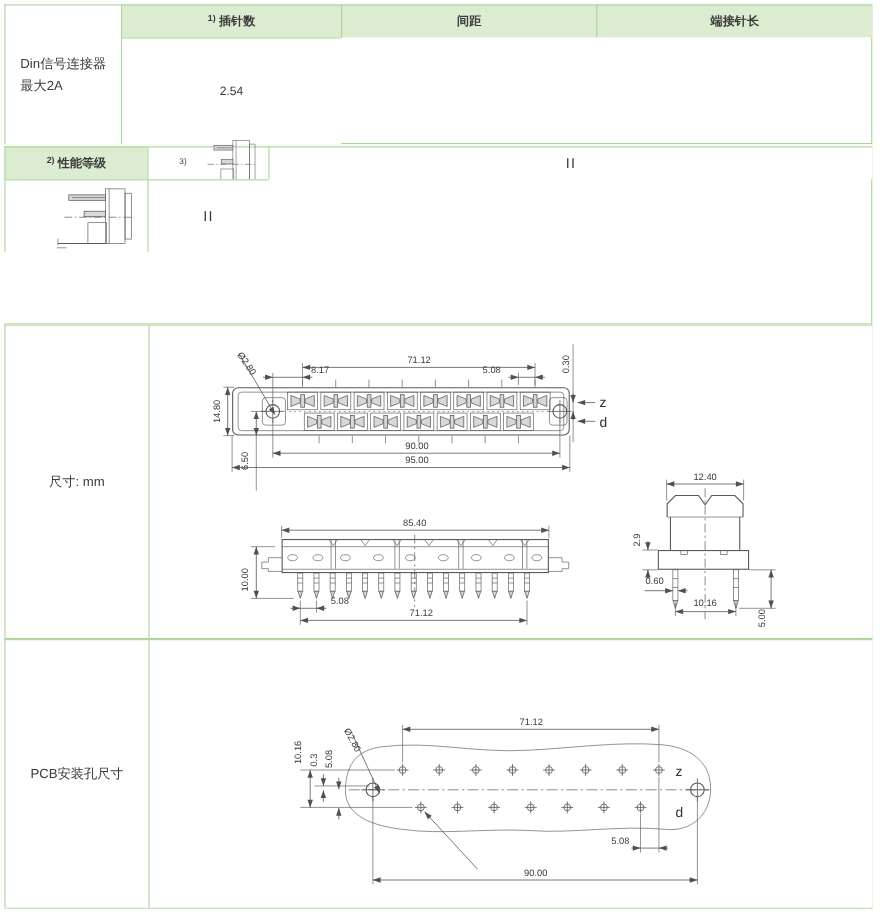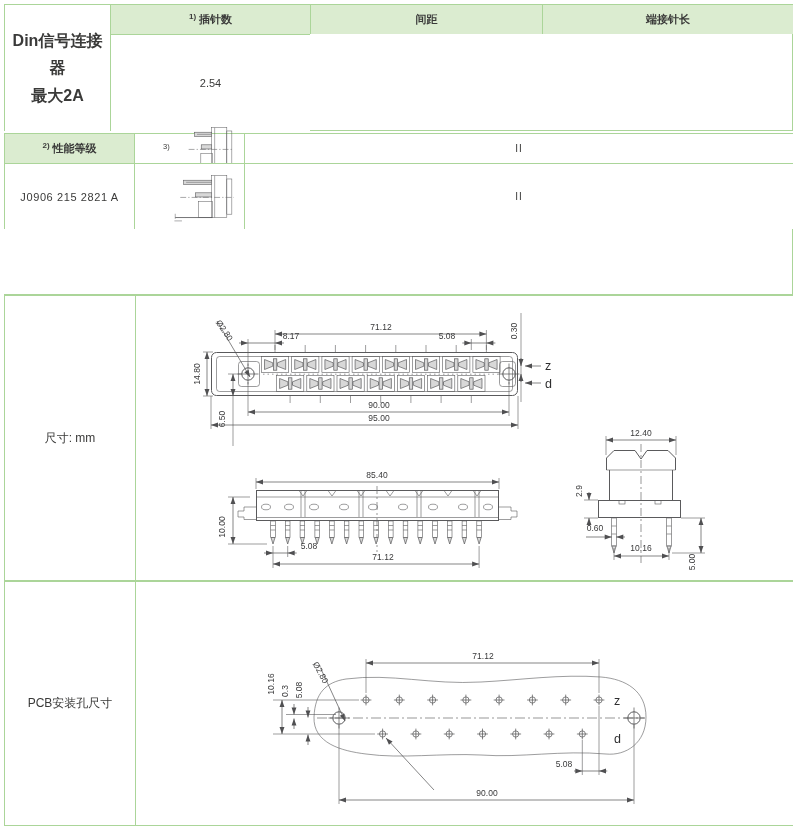--- a/index.html
+++ b/index.html
@@ -7,23 +7,23 @@
     --hbg:#dbecd0;       
     --txt:#3a3a39;
   }
   *{box-sizing:border-box;margin:0;padding:0}
   body{background:#fff;font-family:"Liberation Sans","DejaVu Sans",sans-serif;color:var(--txt)}
   .sheet{position:relative;width:800px;height:839px;background:#fff;overflow:hidden}
   .sec{position:absolute;display:grid;border-right:1px solid var(--gb);border-bottom:1px solid var(--gb);background:#fff}
   .cell{border-left:1px solid var(--gb);border-top:1px solid var(--gb);display:flex;align-items:center;justify-content:center;position:relative;background:#fff}
   .hd{background:var(--hbg);font-weight:bold;font-size:11px}
   .note{font-size:8px;position:relative;top:-3px;margin-right:3px;font-weight:bold}
-  .prod{font-weight:bold;font-size:16px;text-align:center;line-height:1.7}
+  .prod{font-weight:normal;font-size:12px;text-align:left;line-height:1.7}
   .val{font-size:11px}
-  .grade{font-size:10px;letter-spacing:1px}
+  .grade{font-size:13px;letter-spacing:1px}
   .ordno{font-size:11px;letter-spacing:.6px}
   .seclabel{font-size:12px}
   .fnref{position:absolute;left:28px;top:8px;font-size:7.5px}
   
   #s1{left:4px;top:4px;width:789px;height:127px;grid-template-columns:106px 200px 232px 251px;grid-template-rows:30px 97px}
   #s2{left:4px;top:133px;width:789px;height:162px;grid-template-columns:130px 110px 549px;grid-template-rows:30px 66px 66px}
   #s3{left:4px;top:295px;width:789px;height:286px;grid-template-columns:131px 658px}
   #s4{left:4px;top:581px;width:789px;height:245px;grid-template-columns:131px 658px}
   .span2{grid-row:1/3}
   
@@ -77,21 +77,20 @@
         <line class="lt" x1="78" y1="179.5" x2="95" y2="179.5"></line>
         <rect class="fillc" x="83" y="192" width="12.5" height="5"></rect>
         <line class="cl" x1="68" y1="197.5" x2="122" y2="197.5" stroke-dasharray="7 2.5 1.5 2.5"></line>
         <rect class="lt" x="82.5" y="202.5" width="14" height="19"></rect>
         <line class="ln" x1="63" y1="221.5" x2="96.5" y2="221.5"></line>
         <line class="lt" x1="63" y1="217" x2="63" y2="223"></line>
         <line class="lt" x1="62" y1="225.5" x2="70" y2="225.5" stroke-width="2" stroke="#9a9a9a"></line>
       </svg>
     </div>
     <div class="cell grade">II</div>
-    <div class="cell ordno">J0906 215 2821 A</div>
 
     <div class="cell">
       <svg width="130" height="64" viewBox="4 233 130 64">
         <rect class="lt" x="95.5" y="239.5" width="18" height="50"></rect>
         <rect class="lt" x="113.5" y="243.5" width="6" height="42"></rect>
         <line class="lt" x1="99" y1="239.5" x2="99" y2="289.5"></line>
         <rect class="fillc" x="62" y="245" width="33.5" height="5"></rect>
         <line class="lt" x1="65" y1="247.5" x2="95" y2="247.5"></line>
         <rect class="fillc" x="76" y="260" width="19.5" height="5"></rect>
         <line class="cl" x1="58" y1="265.5" x2="122" y2="265.5" stroke-dasharray="7 2.5 1.5 2.5"></line>

